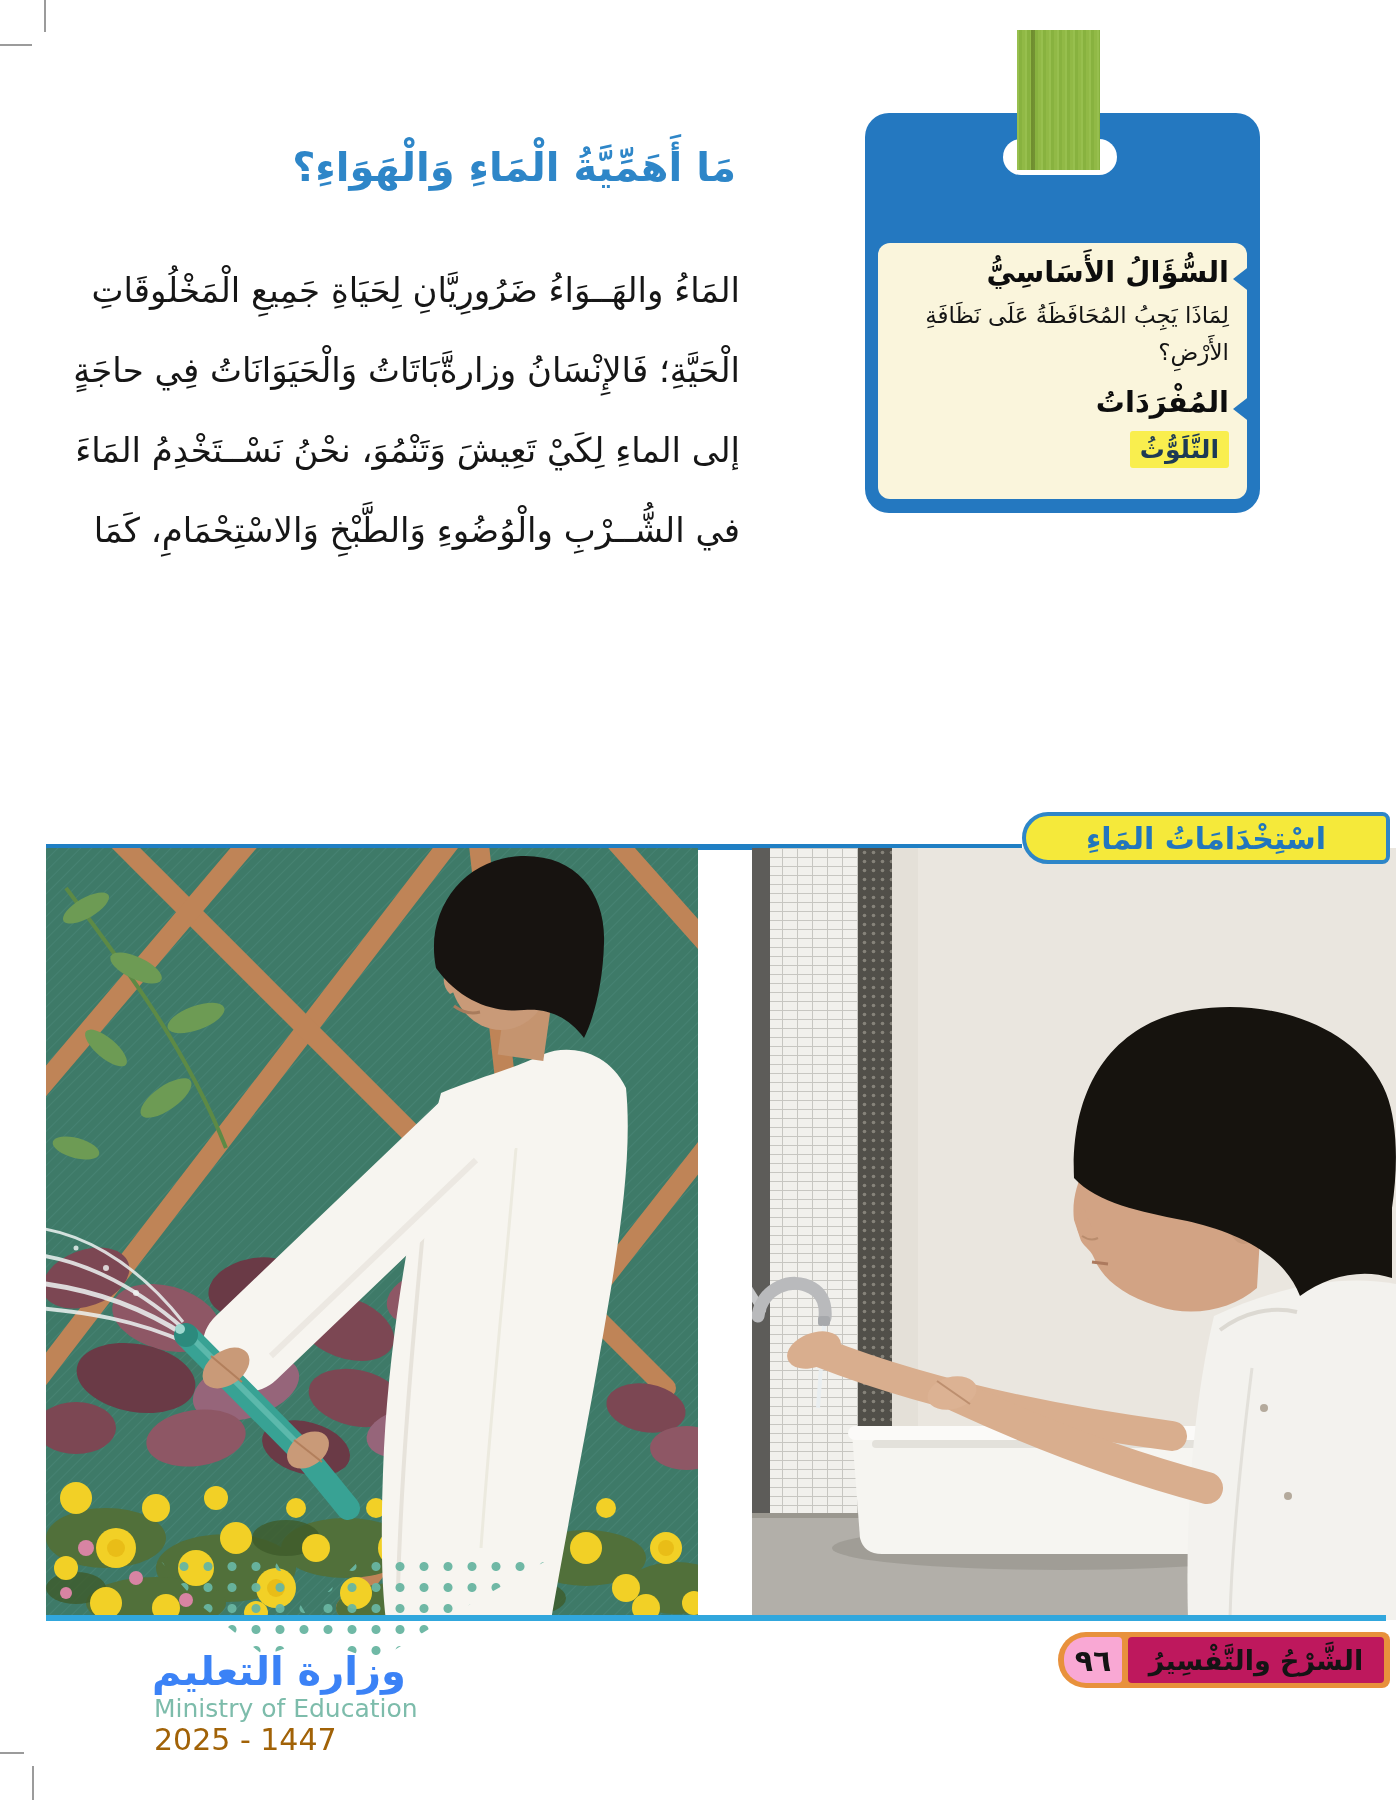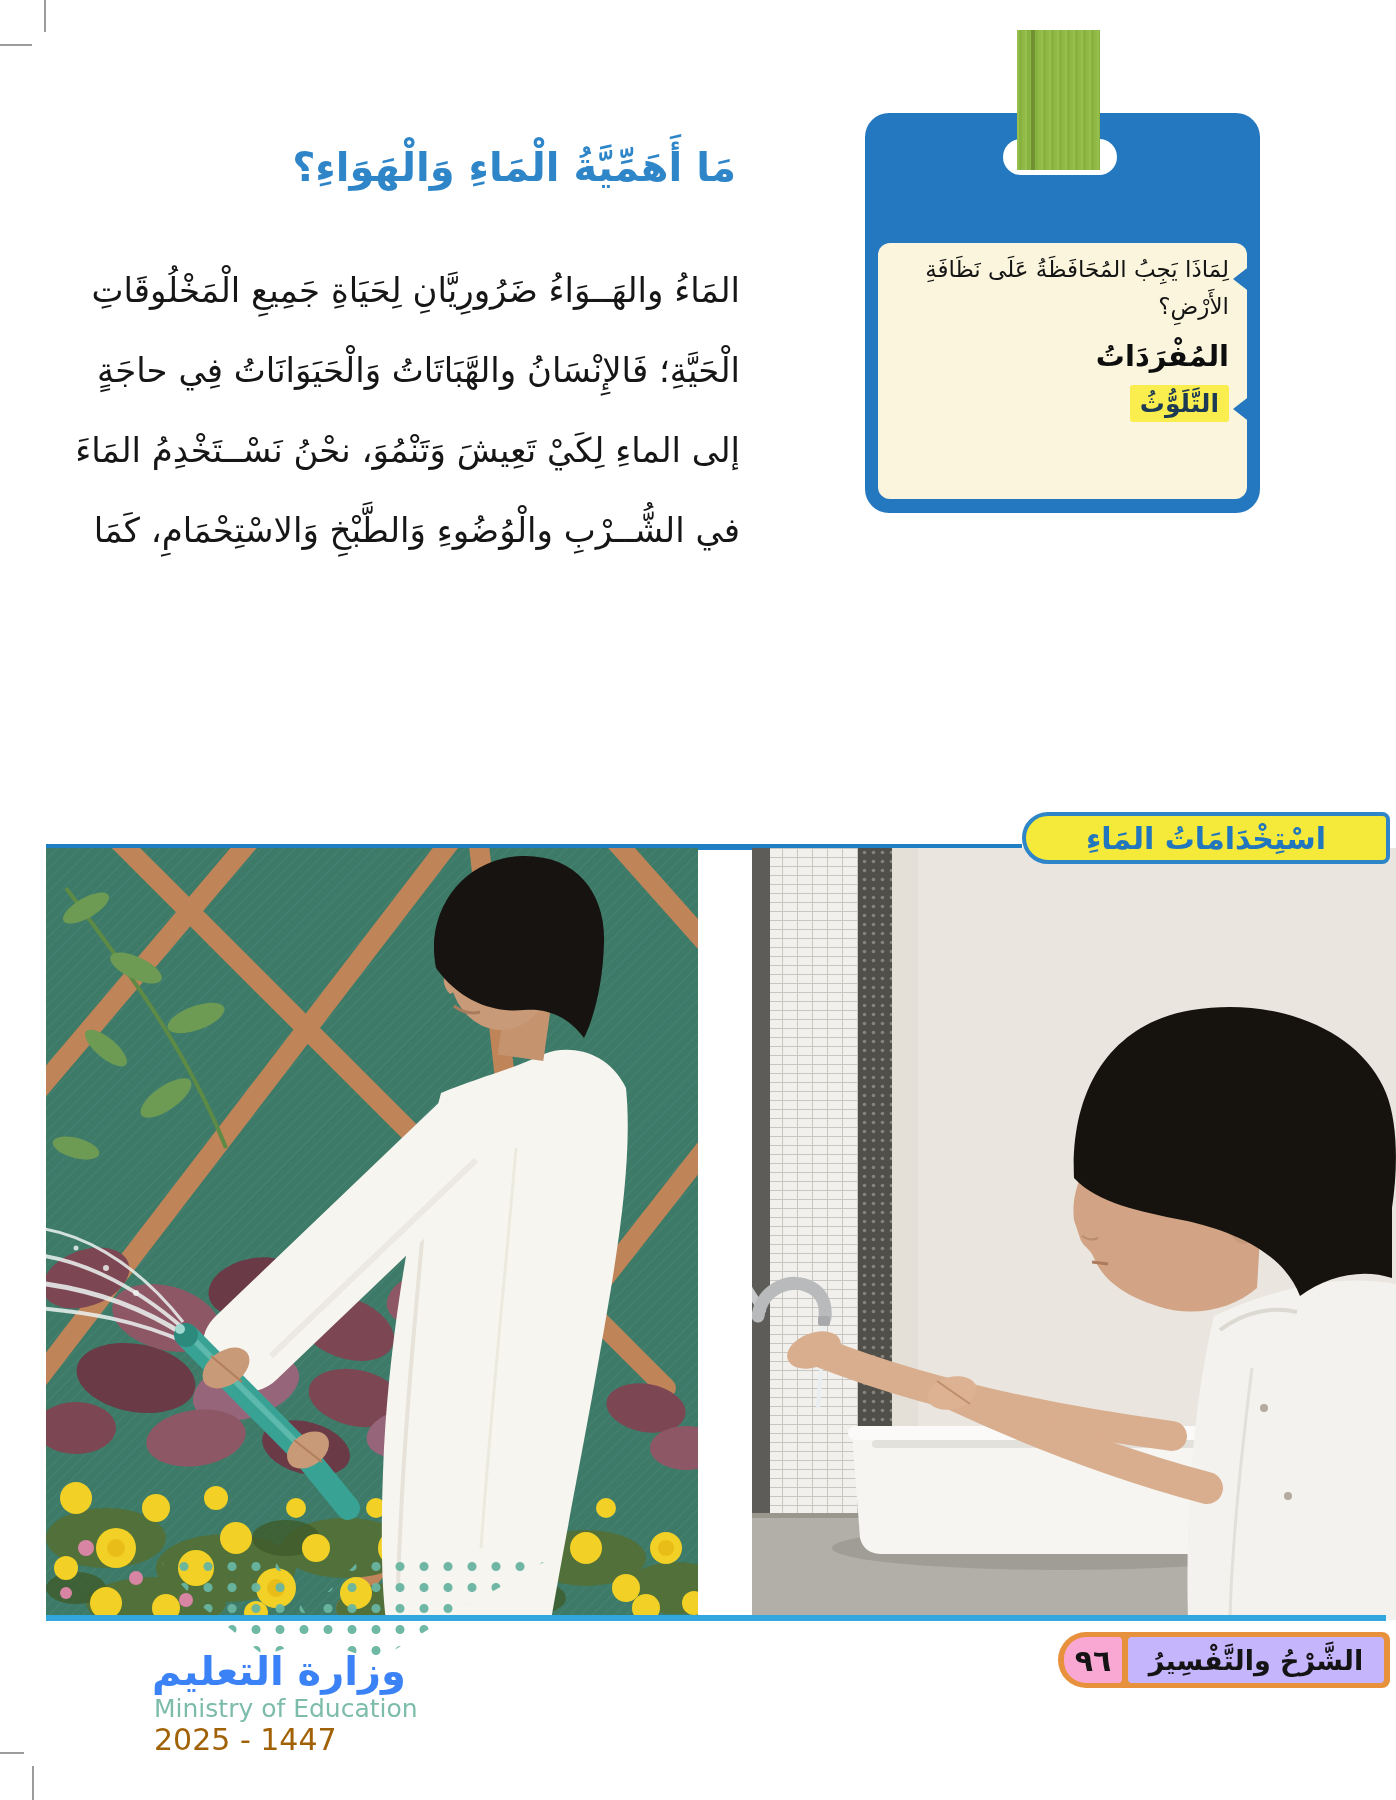--- a/index.html
+++ b/index.html
@@ -49,48 +49,49 @@
   .logo-ar{position:absolute;left:152px;top:1648px;z-index:5;direction:rtl;
            font-size:40px;font-weight:bold;color:#3b82f6;}
   .logo-en{position:absolute;left:154px;top:1694px;z-index:5;font-size:25px;color:#7dbcab;}
   .logo-years{position:absolute;left:154px;top:1722px;z-index:5;font-size:30px;color:#a16207;}
   
   .footer-pill{position:absolute;left:1058px;top:1632px;width:332px;height:56px;z-index:6;
                background:#e8913c;border-radius:28px 8px 8px 28px;}
   .pill-number{position:absolute;left:6px;top:5px;bottom:5px;width:58px;background:#f9a8d4;
                border-radius:22px 4px 4px 22px;display:flex;align-items:center;justify-content:center;
                font-size:30px;font-weight:bold;color:#141414;}
-  .pill-label{position:absolute;left:70px;right:6px;top:5px;bottom:5px;background:#c4b5fd;border-radius:4px;
+  .pill-label{position:absolute;left:70px;right:6px;top:5px;bottom:5px;background:#be185d;border-radius:4px;
               display:flex;align-items:center;justify-content:center;direction:rtl;
               font-size:27px;font-weight:bold;color:#141414;}
 </style>
 </head>
 <body>
 
 <div class="page">
 
   <div class="mark" style="left:44px;top:0;width:2px;height:32px;"></div>
   <div class="mark" style="left:0;top:44px;width:32px;height:2px;"></div>
   <div class="mark" style="left:0;top:1752px;width:24px;height:2px;"></div>
   <div class="mark" style="left:32px;top:1766px;width:2px;height:34px;"></div>
 
   <div class="headline">مَا أَهَمِّيَّةُ الْمَاءِ وَالْهَوَاءِ؟</div>
 
   <div class="body-text">
     <div class="body-line">المَاءُ والهَــوَاءُ ضَرُورِيَّانِ لِحَيَاةِ جَمِيعِ الْمَخْلُوقَاتِ</div>
-    <div class="body-line">الْحَيَّةِ؛ فَالإِنْسَانُ والهَّبَاتَاتُ وَالْحَيَوَانَاتُ فِي حاجَةٍ</div>
+    <div class="body-line">الْحَيَّةِ؛ فَالإِنْسَانُ وزارةَّبَاتَاتُ وَالْحَيَوَانَاتُ فِي حاجَةٍ</div>
     <div class="body-line">إلى الماءِ لِكَيْ تَعِيشَ وَتَنْمُوَ، نحْنُ نَسْــتَخْدِمُ المَاءَ</div>
     <div class="body-line">في الشُّــرْبِ والْوُضُوءِ وَالطَّبْخِ وَالاسْتِحْمَامِ، كَمَا</div>
   </div>
 
   <div class="rl-box">
     <div class="rl-slot"></div>
     <div class="rl-header">أَقْرَأُ وَ أَتَعَلَّمُ</div>
     <div class="rl-panel">
       <div class="rl-arrow" style="top:22px;"></div>
+      <div class="rl-label" style="padding-top:12px;">السُّؤَالُ الأَسَاسِيُّ</div>
       <div class="rl-question">لِمَاذَا يَجِبُ المُحَافَظَةُ عَلَى نَظَافَةِ الأَرْضِ؟</div>
       <div class="rl-arrow" style="top:152px;"></div>
       <div class="rl-label" style="padding-top:14px;">المُفْرَدَاتُ</div>
       <div style="text-align:right;">
         <span class="vocab-term">التَّلَوُّثُ</span>
       </div>
     </div>
   </div>
   <div class="ribbon"></div>
 

